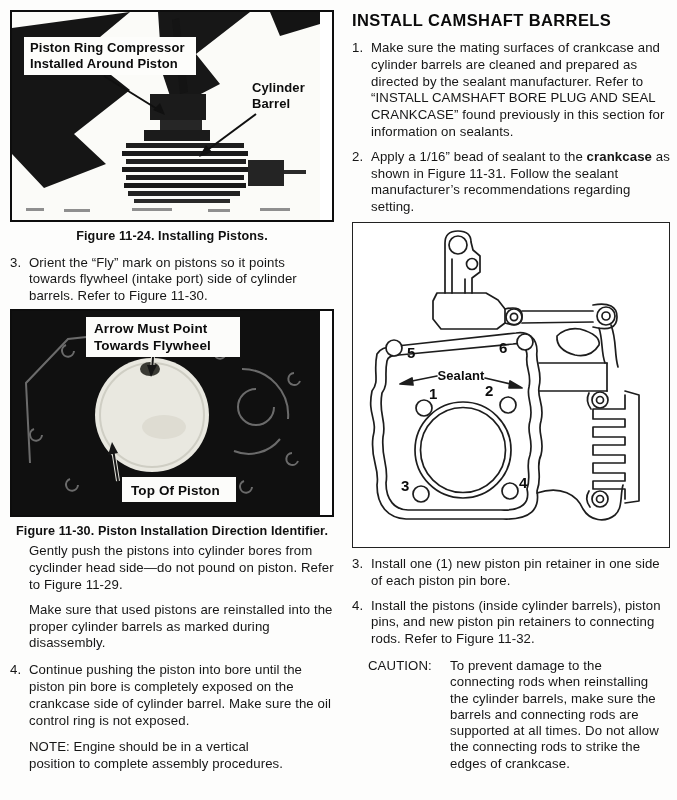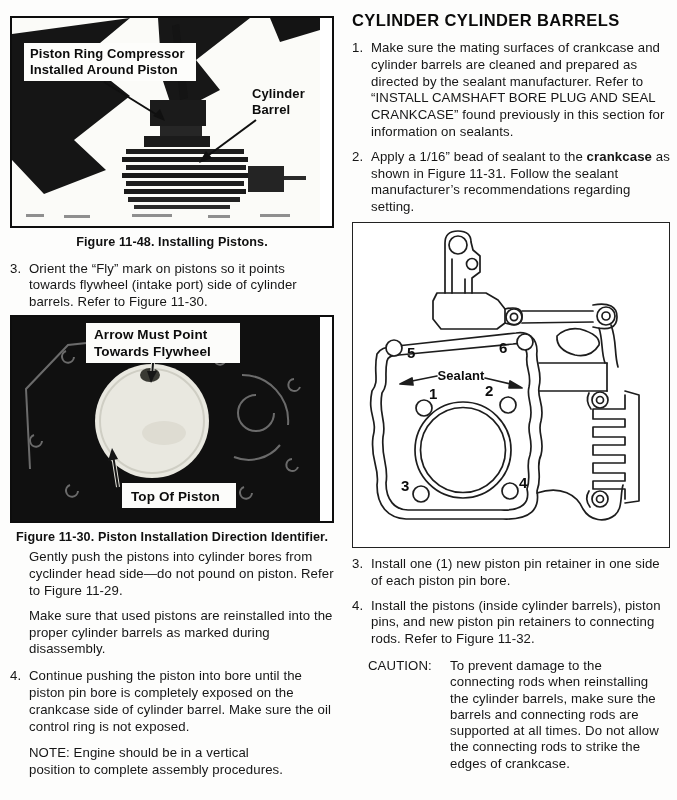--- a/index.html
+++ b/index.html
@@ -39,21 +39,21 @@
   .mt6{margin-top:6px;}   .mt8{margin-top:8px;}
   .mt10{margin-top:10px;} .mt12{margin-top:4px;}
 
   .svgtext{font-family:"Liberation Sans",sans-serif;font-weight:bold;fill:#0c0c0c;}
 </style>
 </head>
 <body>
 
 <div>
 
-  <div class="col col-left" style="top:16px;">
+  <div class="col col-left" style="top:10px;">
 
     <figure class="figbox photo-frame">
       <svg width="308" height="208" viewBox="0 0 308 208">
         <rect x="0" y="0" width="308" height="208" fill="#fbfbf8"></rect>
 
         <path d="M0,16 L118,0 L70,40 L118,78 L62,122 L94,152 L32,176 L0,142 Z" fill="#151515"></path>
         <path d="M146,0 L238,0 L184,42 L208,72 L162,96 L150,60 Z" fill="#171717"></path>
         <path d="M258,0 L308,0 L308,12 L268,24 Z" fill="#141414"></path>
         <path d="M160,8 L167,6 L176,80 L168,82 Z" fill="#141414"></path>
 
@@ -92,21 +92,21 @@
 
         <rect x="234" y="66" width="66" height="36" fill="#fbfbf8"></rect>
         <text class="svgtext" x="240" y="80" font-size="13">Cylinder</text>
         <text class="svgtext" x="240" y="96" font-size="13">Barrel</text>
         <g stroke="#101010" stroke-width="2">
           <line x1="244" y1="102" x2="190" y2="142"></line>
         </g>
         <polygon points="187,145 194,133 200,140" fill="#101010"></polygon>
       </svg>
     </figure>
-    <div class="caption">Figure 11-48. Installing Pistons.</div>
+    <div class="caption">Figure 11-24. Installing Pistons.</div>
 
     <div class="step mt10">
       <span class="num">3.</span>
       <span class="txt">Orient the “Fly” mark on pistons so it points towards flywheel (intake port) side of cylinder barrels. Refer to Figure 11-30.</span>
     </div>
 
     <figure class="figbox photo-frame mt12">
       <svg width="308" height="204" viewBox="0 0 308 204">
         <rect x="0" y="0" width="308" height="204" fill="#101010"></rect>
 
@@ -155,21 +155,21 @@
     <div class="step mt10">
       <span class="num">4.</span>
       <span class="txt">Continue pushing the piston into bore until the piston pin bore is completely exposed on the crankcase side of cylinder barrel. Make sure the oil control ring is not exposed.</span>
     </div>
 
     <p class="para note mt10" style="width:268px;">NOTE: Engine should be in a vertical position to complete assembly procedures.</p>
   </div>
 
   <div class="col col-right" style="top:10px;">
 
-    <h1 class="heading">CYLINDER CYLINDER BARRELS</h1>
+    <h1 class="heading">INSTALL CAMSHAFT BARRELS</h1>
 
     <div class="step mt10">
       <span class="num">1.</span>
       <span class="txt">Make sure the mating surfaces of crankcase and cylinder barrels are cleaned and prepared as directed by the sealant manufacturer. Refer to “INSTALL CAMSHAFT BORE PLUG AND SEAL CRANKCASE” found previously in this section for information on sealants.</span>
     </div>
 
     <div class="step mt8">
       <span class="num">2.</span>
       <span class="txt"><span>Apply a 1/16” bead of sealant to the </span><b>crankcase</b><span> as shown in Figure 11-31. Follow the sealant manufacturer’s recommendations regarding setting.</span></span>
     </div>

